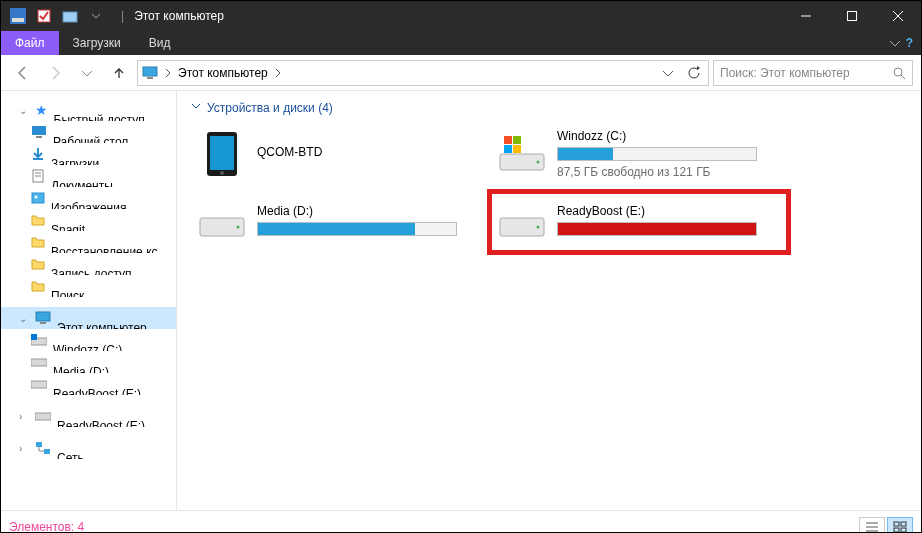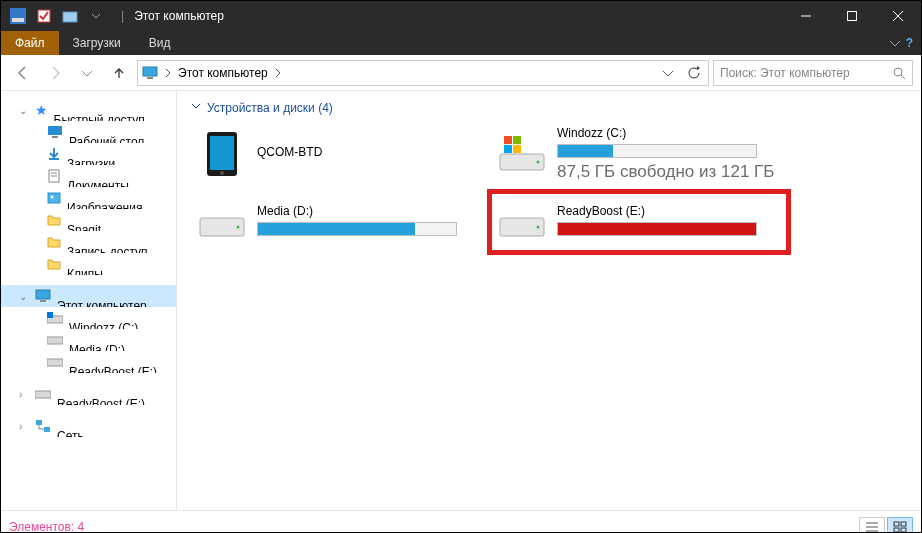--- a/index.html
+++ b/index.html
@@ -10,59 +10,59 @@
   .titlebar .qat { display: flex; align-items: center; gap: 4px; padding: 0 6px; }
   .titlebar .qat .qitem { width: 22px; height: 22px; display:flex; align-items:center; justify-content:center; }
   .titlebar .sep { color: #888; margin: 0 8px; }
   .titlebar .title { flex: 1; padding-left: 2px; }
   .titlebar .winbtns { display: flex; }
   .titlebar .winbtn { width: 46px; height: 30px; display:flex; align-items:center; justify-content:center; color:#fff; }
 
   
   .menubar { height: 24px; background: #2b2b2b; color: #ddd; display:flex; align-items:stretch; }
   .menubar .item { padding: 0 14px; display:flex; align-items:center; }
-  .menubar .item.file { background:#a16207; color:#fff; }
+  .menubar .item.file { background:#8b5cf6; color:#fff; }
   .menubar .spacer { flex:1; }
   .menubar .right { display:flex; align-items:center; padding-right:8px; gap:6px; }
 
   
   .navrow { height: 36px; background: #fff; display:flex; align-items:center; padding: 4px 8px; gap:4px; border-bottom:1px solid #e5e5e5; }
   .navbtn { width: 28px; height: 26px; display:flex; align-items:center; justify-content:center; color:#888; }
   .navbtn.enabled { color:#000; }
   .addrbox { flex:1; height: 26px; border:1px solid #ccc; display:flex; align-items:center; padding:0 4px; gap:6px; }
   .addrbox .crumb { display:flex; align-items:center; gap:4px; }
   .addrbox .spacer { flex:1; }
   .addrbox .addrbtn { width:20px; height:24px; display:flex; align-items:center; justify-content:center; color:#555; }
   .searchbox { width: 200px; height:26px; border:1px solid #ccc; display:flex; align-items:center; padding:0 6px; color:#888; gap:19px; }
   .searchbox .sinput { flex:1; color:#888; }
 
   
   .main { display:flex; height: calc(533px - 30px - 24px - 36px - 24px); background:#fff; }
 
   
   .sidebar { width: 176px; border-right:1px solid #e5e5e5; padding-top:8px; overflow:hidden; }
   .side-item { display:flex; align-items:center; height:22px; padding-left:18px; gap:6px; white-space:nowrap; overflow:hidden; }
-  .side-item.level1 { padding-left: 46px; }
+  .side-item.level1 { padding-left: 30px; }
   .side-item.selected { background:#cce8ff; }
   .side-item .chev { width:10px; color:#777; font-size:10px; }
   .side-label { color:#000;margin-top:20px; }
   .side-spacer { height:10px; }
   .star { color:#2e8eff; font-size:14px; }
 
   
   .content { flex:1; padding: 10px 14px; overflow:auto; }
   .group-header { color:#1a4f9c; font-size:13px; display:flex; align-items:flex-start; gap:6px; margin-bottom:10px; }
   .devices { display:flex; flex-wrap:wrap; gap: 10px 4px; }
   .device { width: 296px; height: 58px; display:flex; align-items:center; gap:10px; padding:4px 6px; position:relative; }
   .device .icon-slot { width: 50px; height:50px; display:flex; align-items:center; justify-content:center; }
   .device .info { flex:1; }
   .device .name { color:#000; margin-bottom:4px; }
   .device .bar { width: 200px; height:14px; border:1px solid #bdbdbd; background:#f3f3f3; position:relative; margin-bottom:4px; }
   .device .bar .fill { position:absolute; left:0; top:0; bottom:0; }
-  .device .sub { color:#6d6d6d; font-size:17px; }
+  .device .sub { color:#6d6d6d; font-size:12px; }
   .device.highlight { outline: 5px solid #e02020; outline-offset: -1px; }
 
   
   .statusbar { height:32px; border-top:1px solid #e5e5e5; display:flex; align-items:center; padding:0 8px; background:#fff; color:#ec4899; }
   .statusbar .spacer { flex:1; }
   .viewbtn { width:26px; height:20px; border:1px solid #ccc; margin-left:2px; display:flex; align-items:center; justify-content:center; color:#555; }
   .viewbtn.active { background:#cce8ff; border-color:#7ab7ee; color:#000; }
 
   
   svg { display:block; }
@@ -235,27 +235,33 @@
     <div class="side-item level1">
         <svg width="14" height="12">
           <path d="M1 2 L5 2 L6 4 L13 4 L13 11 L1 11 Z" fill="#ffd869" stroke="#d4a92a"></path>
         </svg>
         <span class="side-label">Snagit</span>
       </div>
     <div class="side-item level1">
         <svg width="14" height="12">
           <path d="M1 2 L5 2 L6 4 L13 4 L13 11 L1 11 Z" fill="#ffd869" stroke="#d4a92a"></path>
         </svg>
-        <span class="side-label">Запись доступ</span>
+        <span class="side-label">Восстановление кс</span>
       </div>
     <div class="side-item level1">
         <svg width="14" height="12">
           <path d="M1 2 L5 2 L6 4 L13 4 L13 11 L1 11 Z" fill="#ffd869" stroke="#d4a92a"></path>
         </svg>
-        <span class="side-label">Клипы</span>
+        <span class="side-label">Запись доступ</span>
+      </div>
+    <div class="side-item level1">
+        <svg width="14" height="12">
+          <path d="M1 2 L5 2 L6 4 L13 4 L13 11 L1 11 Z" fill="#ffd869" stroke="#d4a92a"></path>
+        </svg>
+        <span class="side-label">Поиск</span>
       </div>
 
     <div class="side-spacer"></div>
 
     <div class="side-item selected">
       <span class="chev">⌄</span>
       <svg width="16" height="14">
           <rect x="1" y="1" width="14" height="9" fill="#3aa6e0" stroke="#2a7fb0"></rect>
           <rect x="5" y="11" width="6" height="2" fill="#888"></rect>
         </svg>

